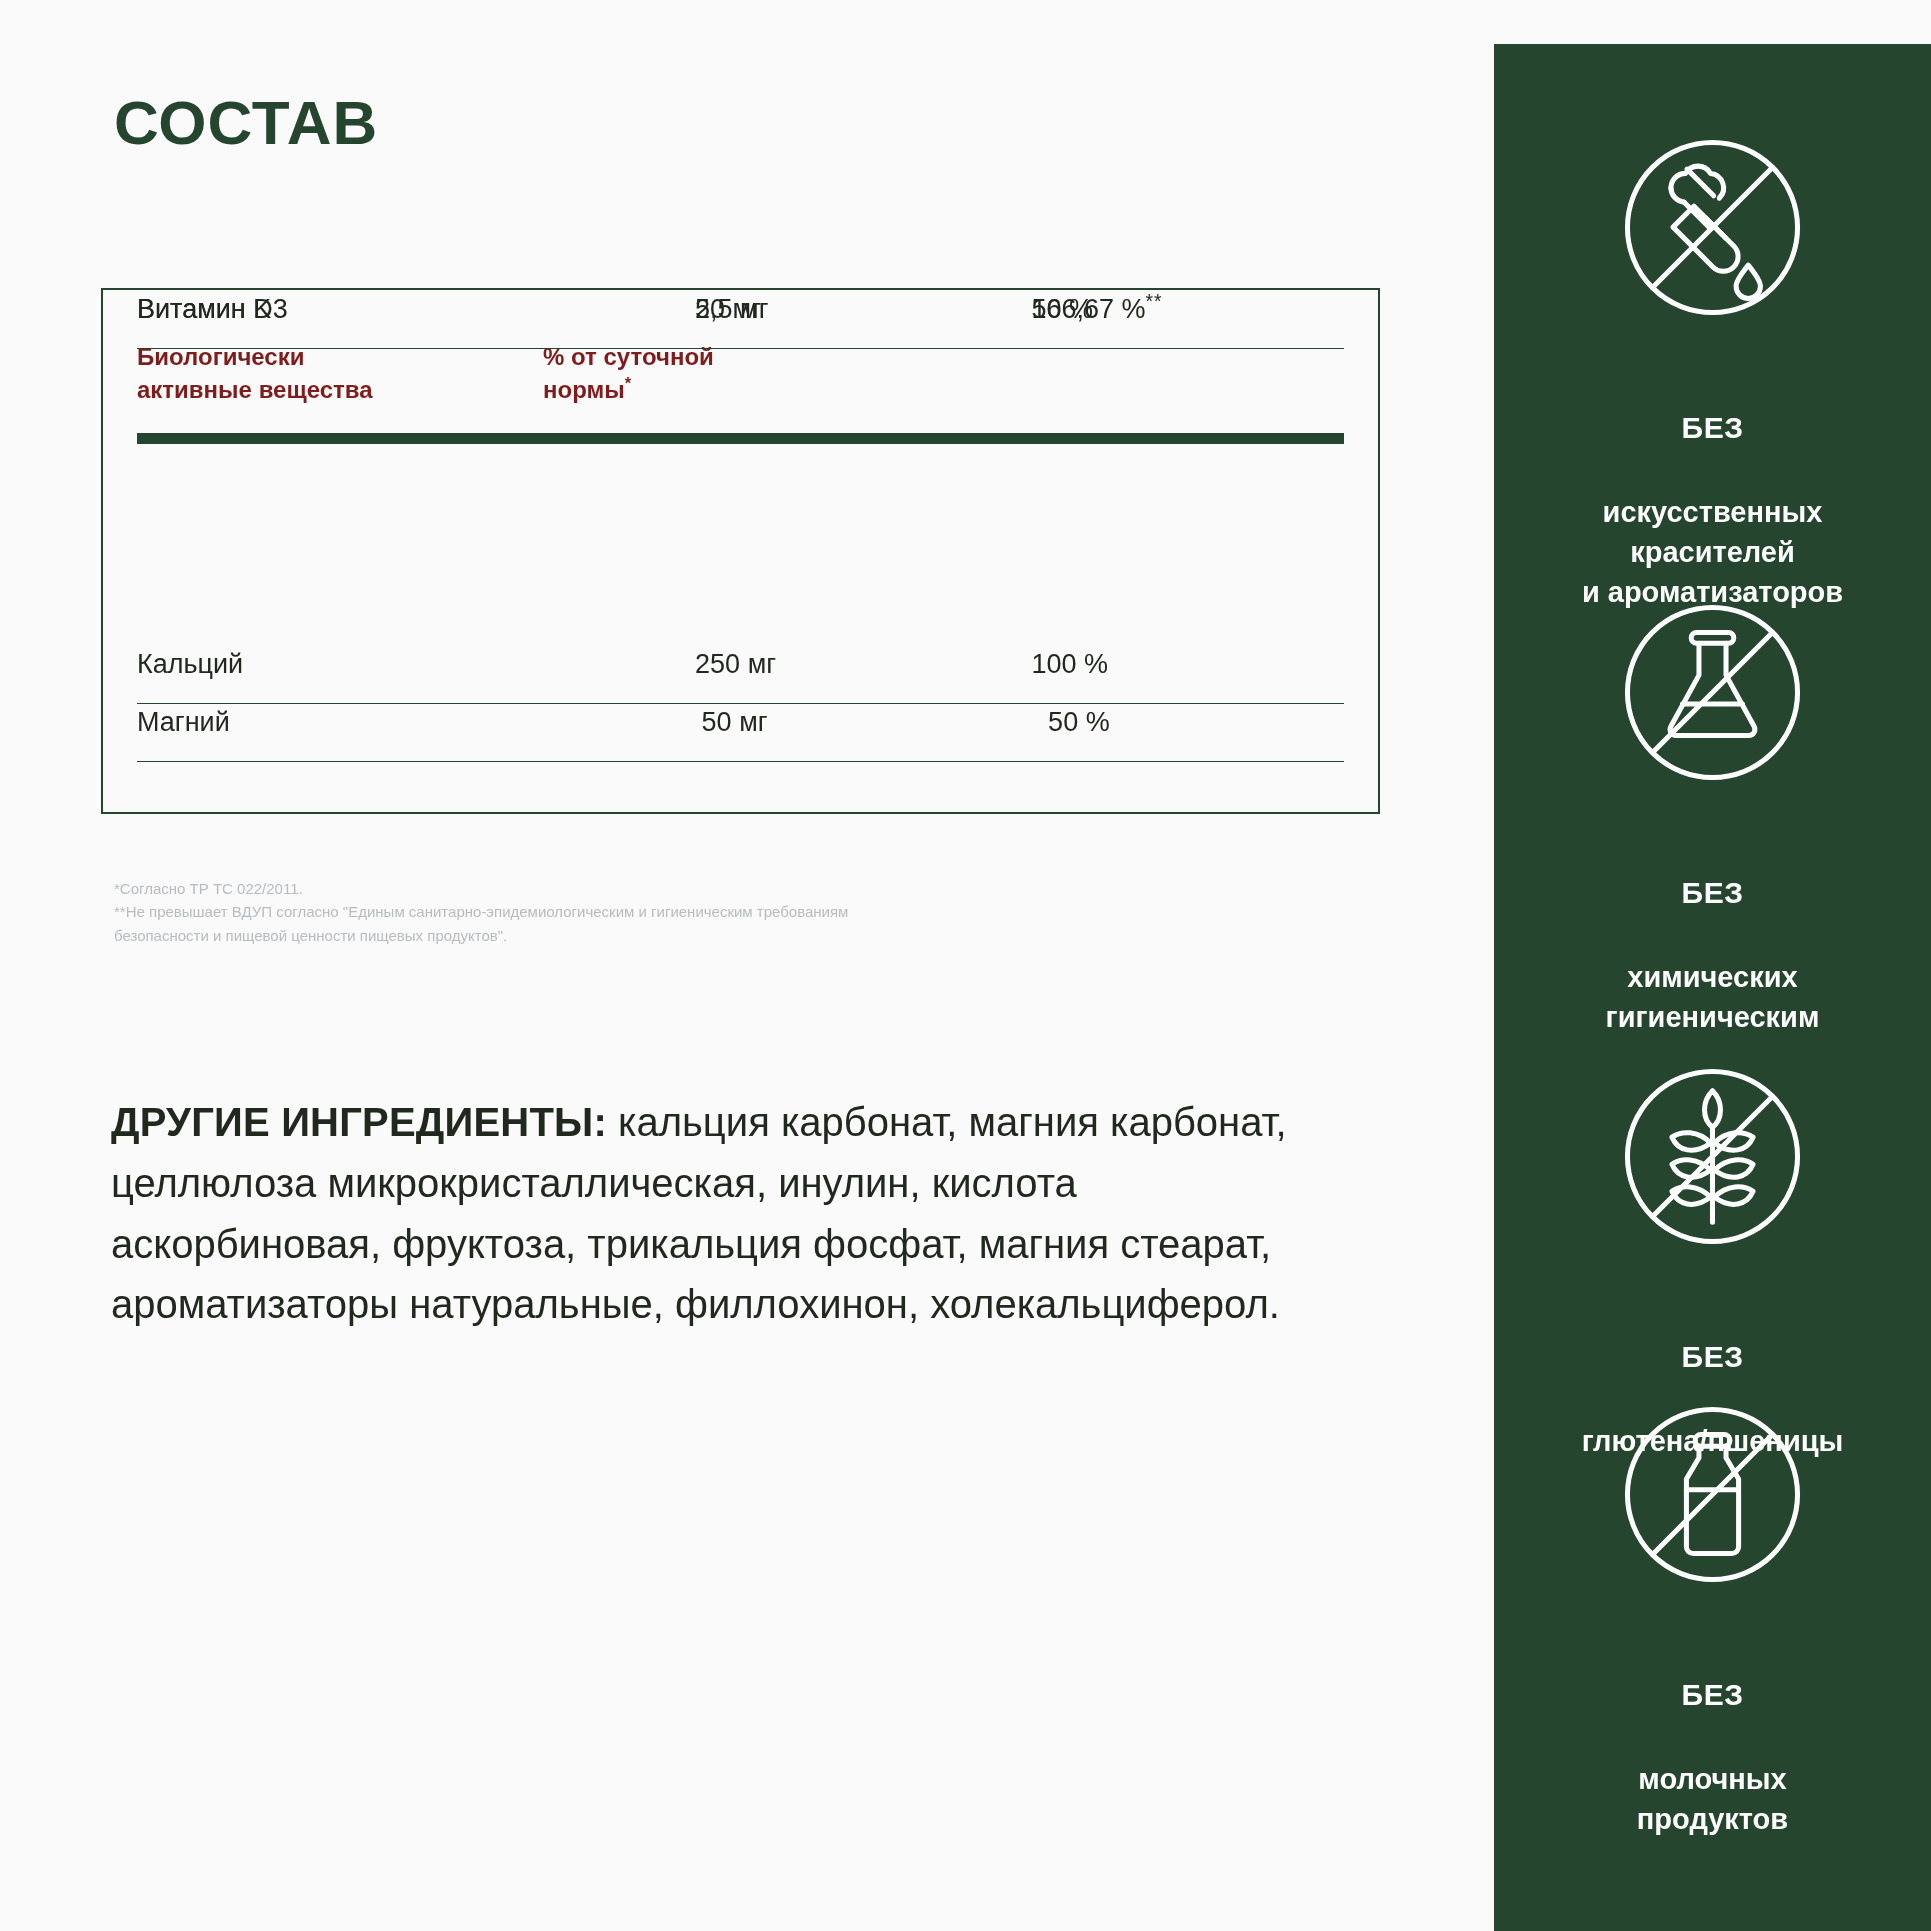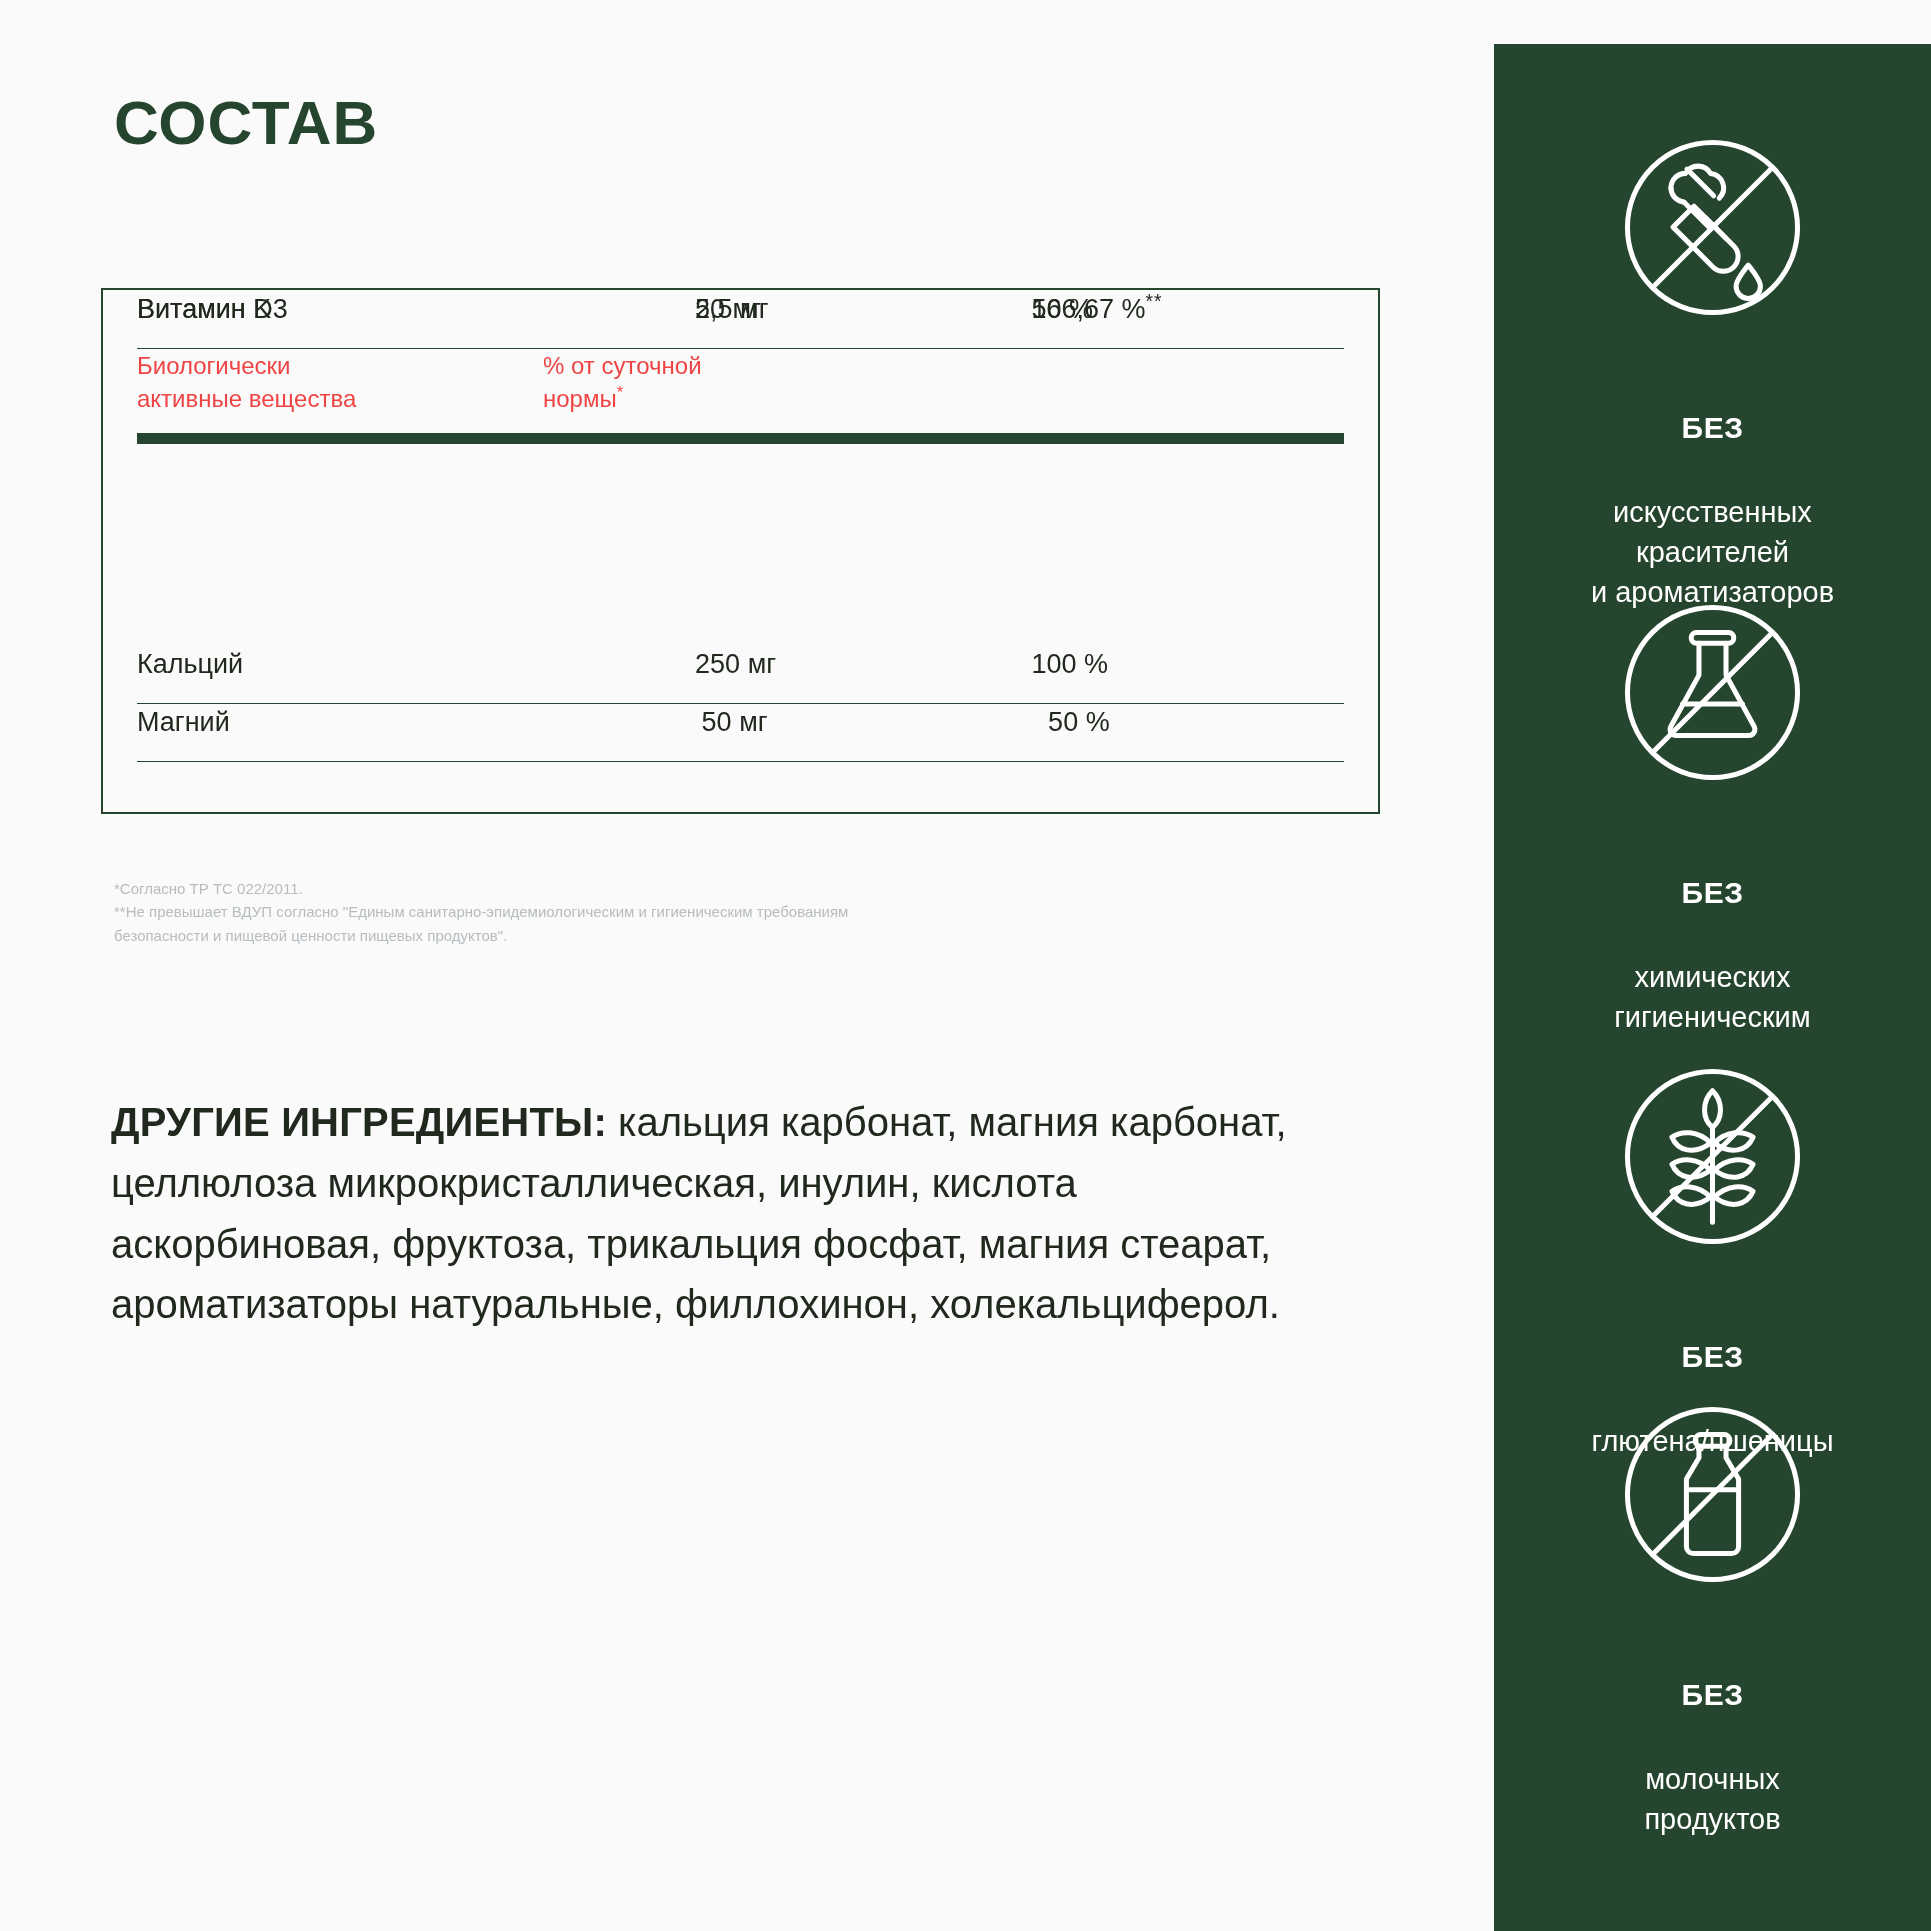--- a/index.html
+++ b/index.html
@@ -62,24 +62,23 @@
   .thead-row {
     position: absolute;
     top: 50px;
     left: 0;
     width: 100%;
     display: flex;
   }
   .th {
     font-size: 24px;
     line-height: 1.38;
-    color: #ef4444;
-    font-weight: normal;
+    color: #7f1d1d;
+    font-weight: bold;
     white-space: pre-line;
-    margin-top: 9px;
   }
   .col-1 { width: 406px; }
   .col-2 { width: 492px; }
   .col-3 { width: 314px; }
 
   .th sup {
     font-size: 16.4px;
     vertical-align: super;
     line-height: 0;
   }
@@ -191,21 +190,21 @@
   }
   .benefit-head {
     display: block;
     font-weight: bold;
     font-size: 30px;
     letter-spacing: 0.5px;
     margin-bottom: 3.9px;
   }
   .benefit-sub {
     display: block;
-    font-weight: normal;
+    font-weight: bold;
     white-space: pre-line;
   }
 </style>
 </head>
 <body>
 
 <div class="page">
 
   <div class="left-panel">
 

